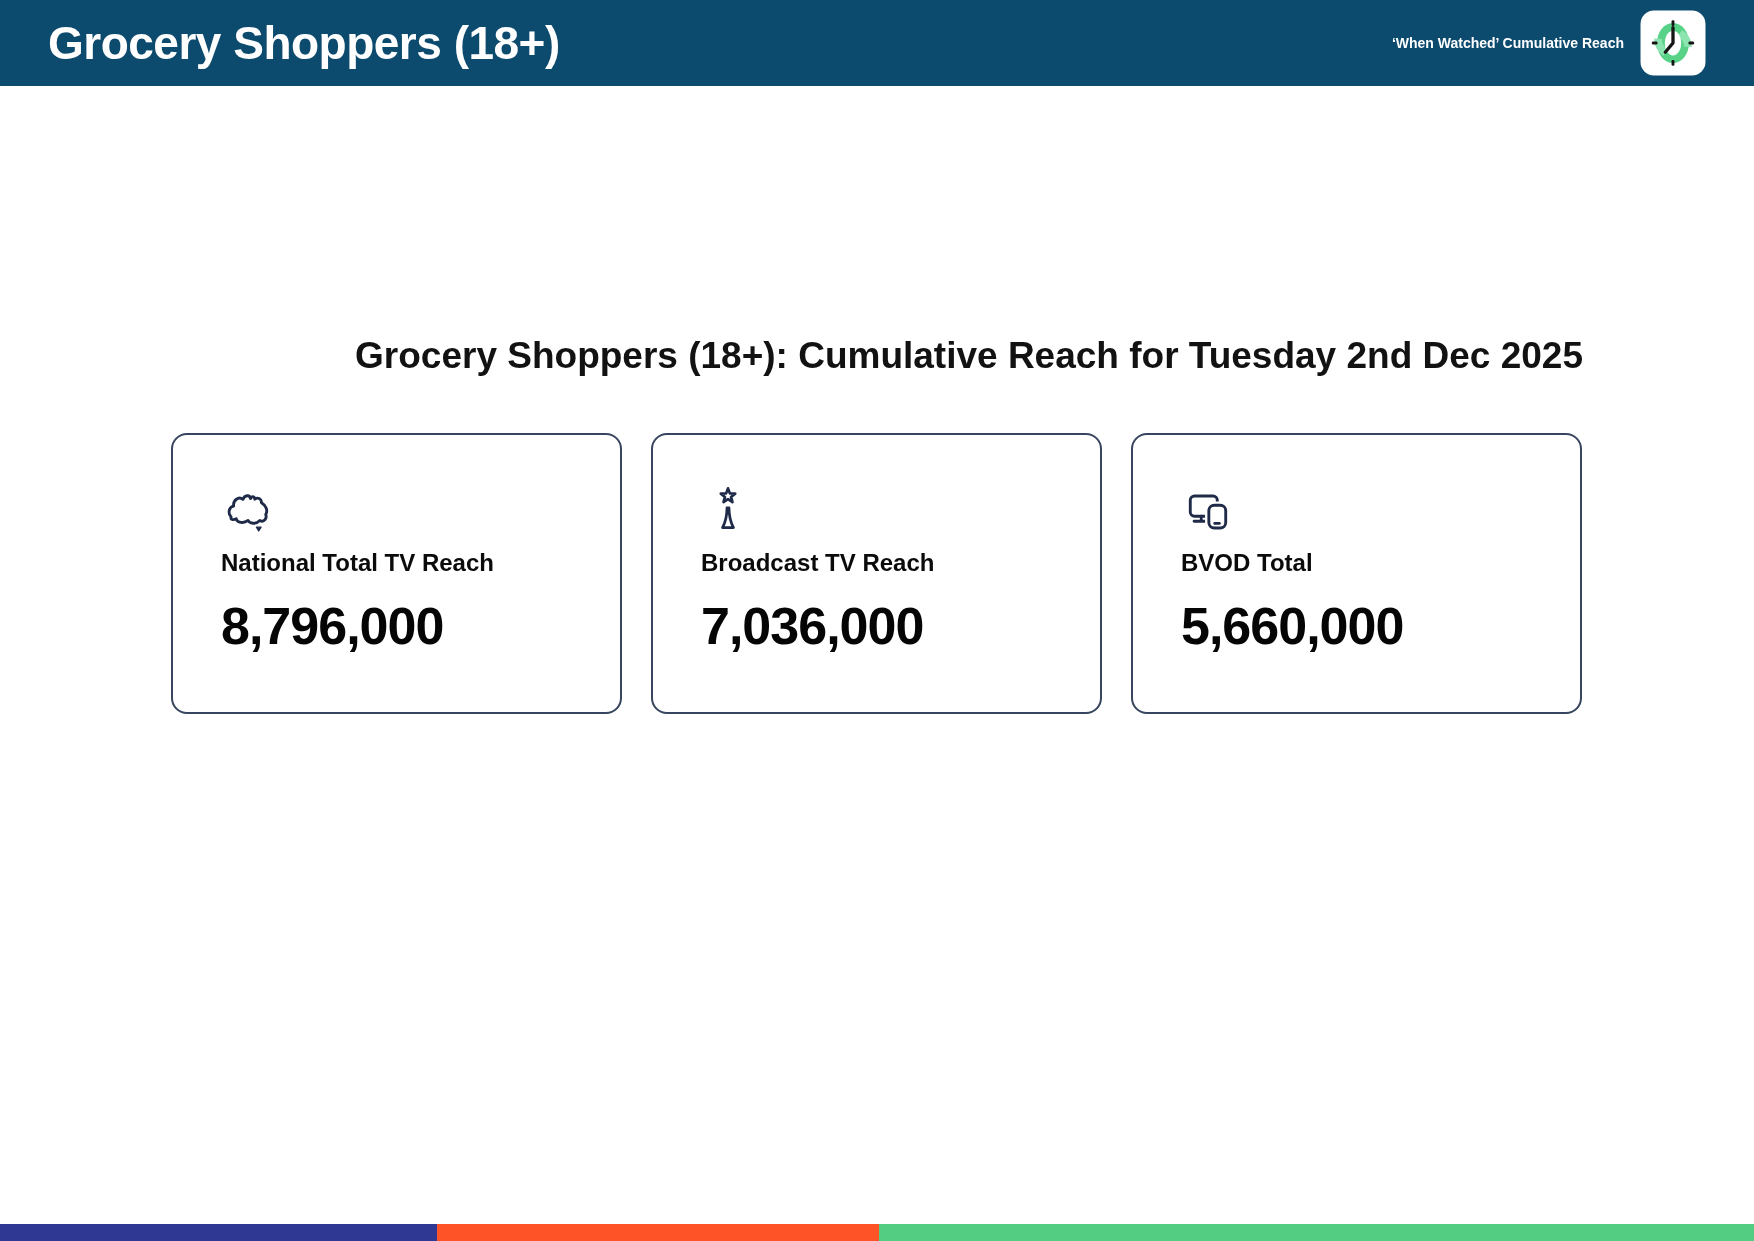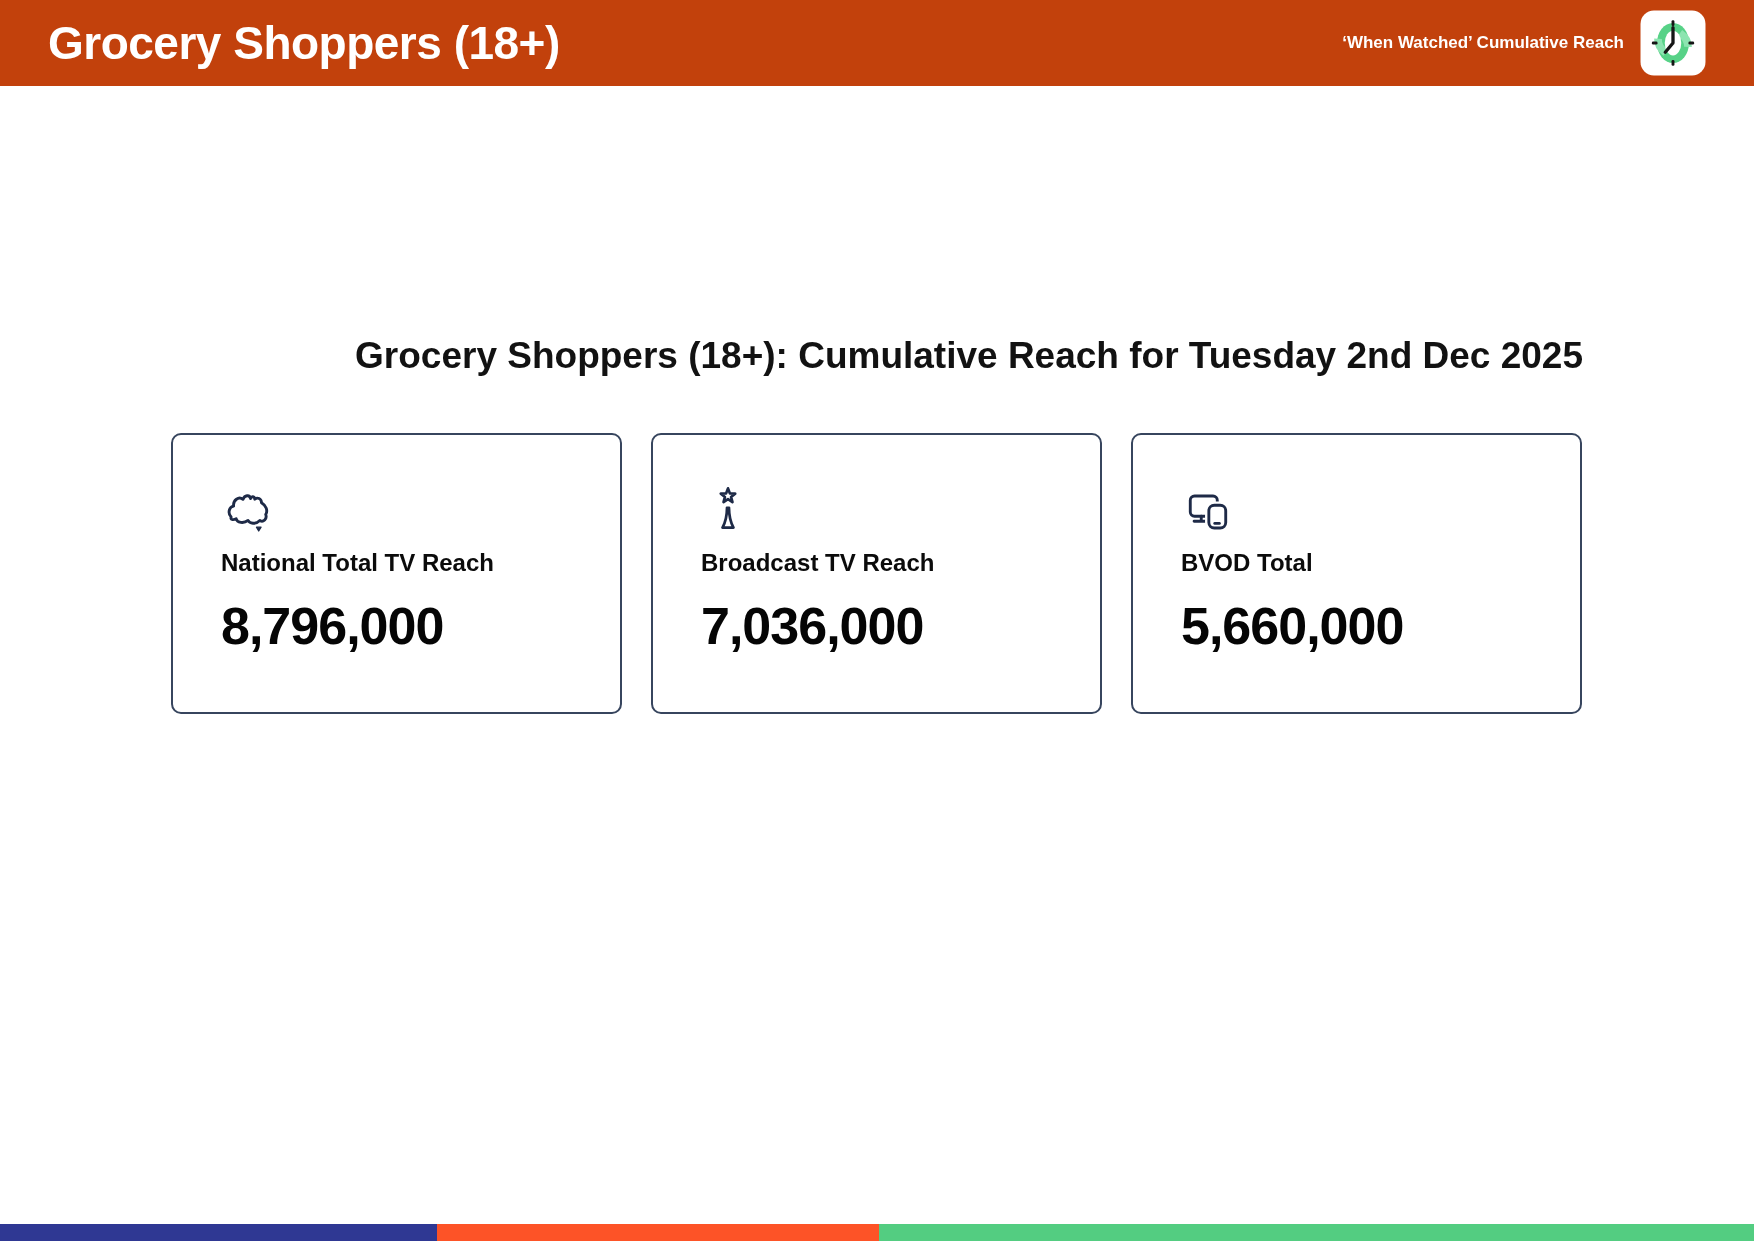--- a/index.html
+++ b/index.html
@@ -10,52 +10,52 @@
   
   .app-header{
     height:86px;display:flex;align-items:center;justify-content:space-between;
     padding:0 48px 0 48px;box-sizing:border-box;background:#53cd81;
   }
   .app-title{
     margin:0;font-size:46px;font-weight:bold;color:#ffffff;letter-spacing:-0.5px;
   }
   .header-right{display:flex;align-items:center;}
   .header-subtitle{
-    font-size:17px;font-weight:bold;color:#ffffff;margin-right:16px;white-space:nowrap;
+    font-size:14px;font-weight:bold;color:#ffffff;margin-right:16px;white-space:nowrap;
   }
   .logo-tile{width:66px;height:66px;display:block;}
   
   .main{padding:248px 171px 0 171px;}
   .page-heading{
     margin:0;font-size:37px;font-weight:bold;color:#121212;line-height:1.2;text-align:right;
   }
   .cards-row{display:flex;gap:29px;margin-top:55px;}
   .kpi-card{
     width:451px;height:281px;box-sizing:border-box;
-    border:2px solid #37455e;border-radius:10px;background:#ffffff;
+    border:2px solid #37455e;border-radius:16px;background:#ffffff;
     padding:50px 46px 16px 48px;
   }
   .kpi-icon{width:54px;height:54px;display:block;}
   .kpi-label{
     margin:10px 0 0 0;font-size:24px;font-weight:bold;color:#0b0b0b;line-height:1.2;
   }
   .kpi-value{
     margin:20px 0 0 0;font-size:52px;font-weight:bold;color:#050505;
     line-height:1.1;letter-spacing:-1px;white-space:nowrap;
   }
   
   .footer-bar{
     position:absolute;left:0;bottom:0;width:100%;height:17px;display:flex;
   }
   .footer-seg{height:100%;}
 </style>
 </head>
 <body>
 
-<div class="app-header" style="background-color: #c2410c; text-align: center;">
+<div class="app-header" style="background-color: #0c4a6e; text-align: center;">
   <h1 class="app-title">Grocery Shoppers (18+)</h1>
   <div class="header-right">
     <span class="header-subtitle">‘When Watched’ Cumulative Reach</span>
     <svg class="logo-tile" viewBox="0 0 64 64">
       <rect x="0.5" y="0.5" width="63" height="63" rx="13" fill="#ffffff"></rect>
       <ellipse cx="32" cy="32" rx="15.5" ry="19.5" fill="#57d287"></ellipse>
       <ellipse cx="32" cy="32" rx="11.75" ry="15.75" fill="none" stroke="#8ce4b0" stroke-width="7.5" stroke-dasharray="16 27.5" transform="rotate(-55 32 32)"></ellipse>
       <ellipse cx="32" cy="32" rx="8" ry="12" fill="#ffffff"></ellipse>
       <path d="M32 32 L32 17 M32 32 L24.5 41" stroke="#151515" stroke-width="3.2" stroke-linecap="round" fill="none"></path>
       <rect x="30.6" y="10" width="2.8" height="5.5" rx="1.2" fill="#151515"></rect>

